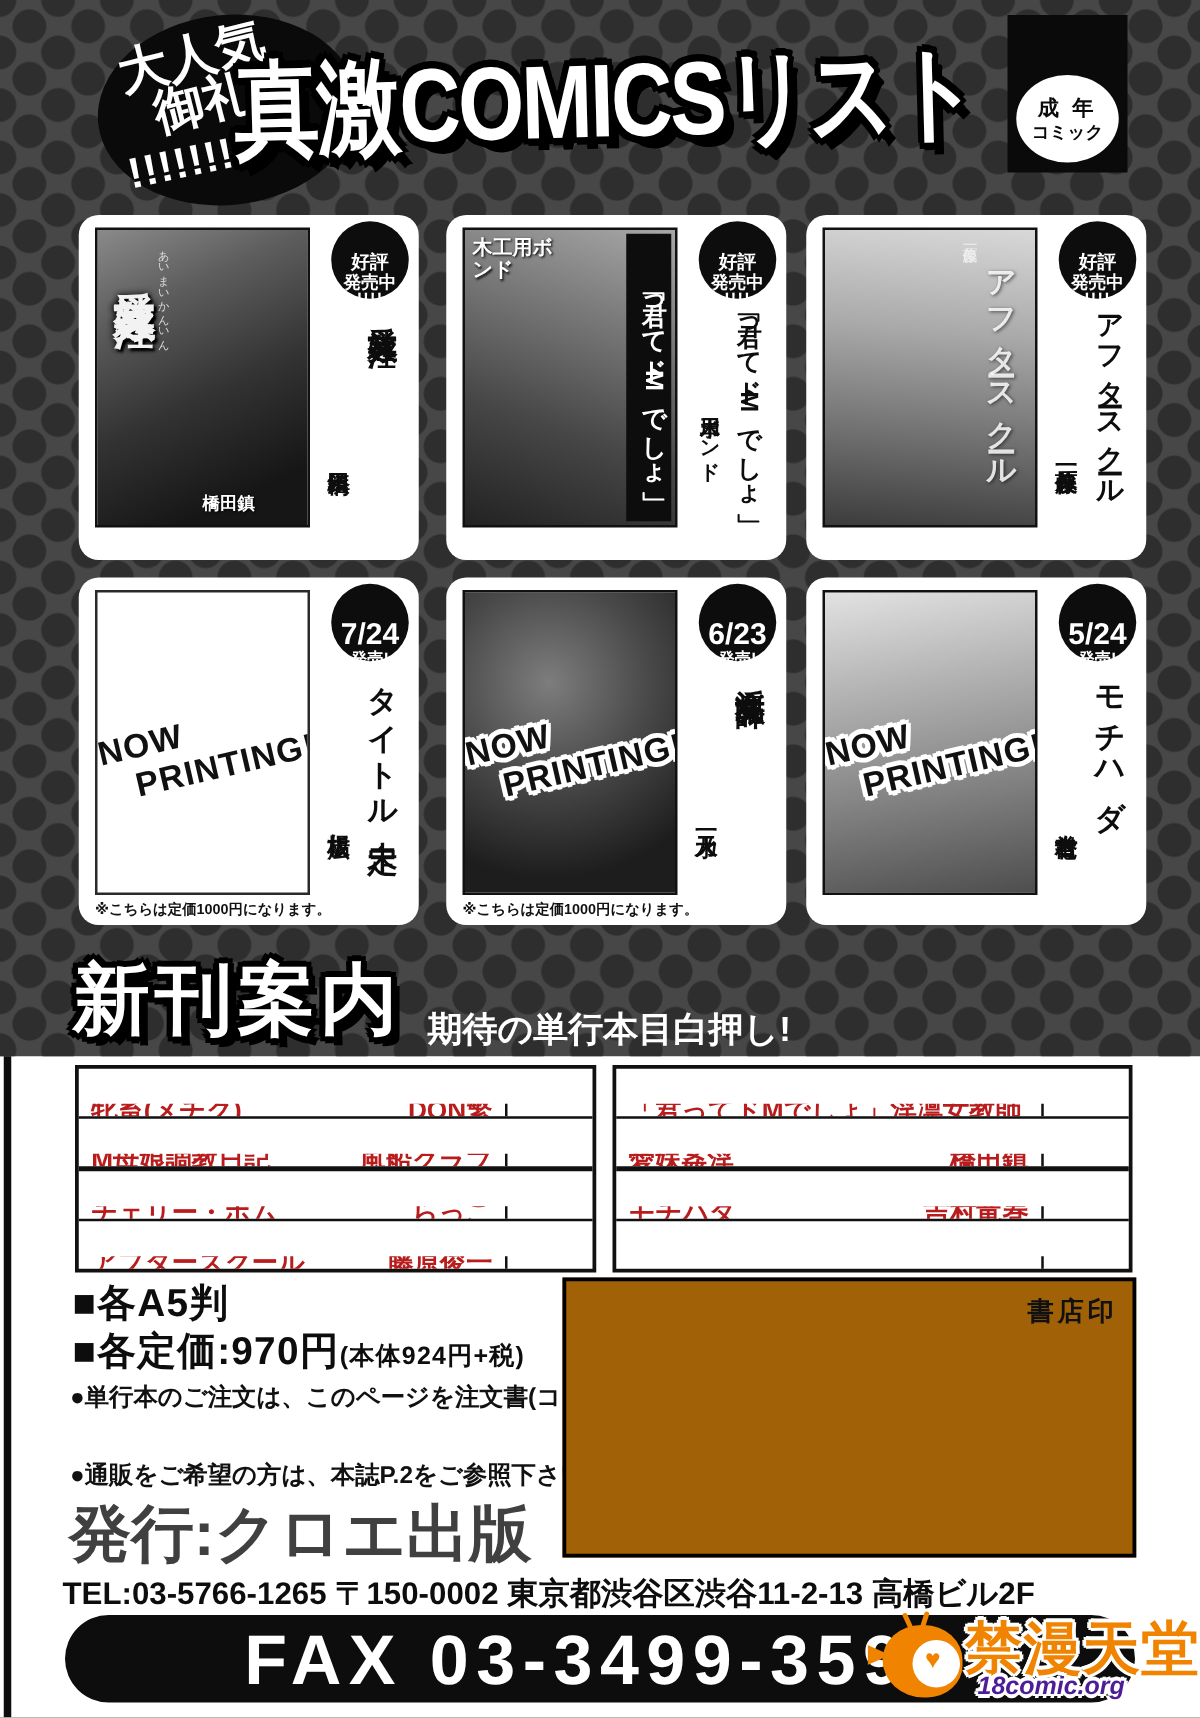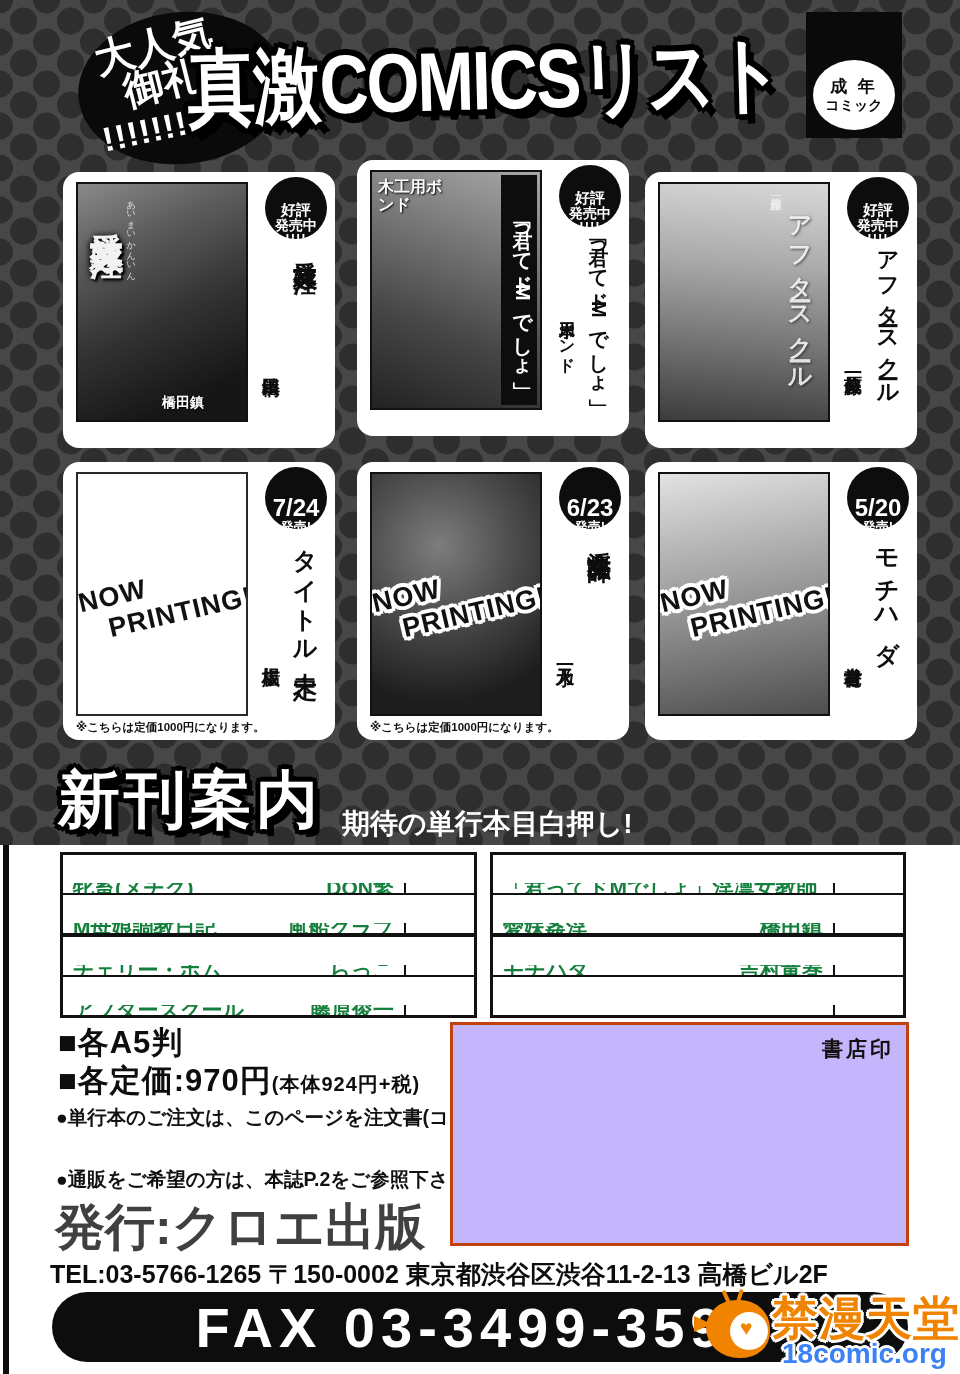--- a/index.html
+++ b/index.html
@@ -95,35 +95,35 @@
   .announce-l2{position:absolute;left:342px;top:805px;font-size:28px;font-weight:800;color:#fff;white-space:nowrap;}
 
   
   .page-edge{position:absolute;left:3px;top:845px;width:6px;height:529px;background:#0d0d0d;}
 
   .otable{position:absolute;border:3px solid #111;background:#fff;display:flex;flex-direction:column;}
   .otable .row{display:flex;flex:1;border-top:2px solid #111;min-height:0;}
   .otable .row:first-child{border-top:none;}
   .otable .row.thick{border-top:4px solid #111;}
   .cell-main{flex:1;display:flex;align-items:center;justify-content:space-between;padding:0 10px;
-             border-right:2px solid #111;font-size:21px;font-weight:700;color:#15803d;white-space:nowrap;overflow:hidden;margin-top:28px;}
+             border-right:2px solid #111;font-size:21px;font-weight:700;color:#b91c1c;white-space:nowrap;overflow:hidden;margin-top:28px;}
   .cell-chk{width:68px;}
   #table-left{left:60px;top:852px;width:411px;height:160px;}
   #table-right{left:490px;top:852px;width:410px;height:160px;}
 
   .big-line{position:absolute;left:58px;font-size:31px;font-weight:900;color:#0d0d0d;letter-spacing:1px;white-space:nowrap;}
   #size-line{top:1022px;}
   #price-line{top:1060px;}
   .price-note{font-size:20px;font-weight:800;}
   .small-line{position:absolute;left:56px;font-size:19.5px;font-weight:600;color:#111;white-space:nowrap;}
   #order-note1{top:1104px;}
   #order-note2{top:1136px;}
   #order-note3{top:1166px;}
 
-  #stamp-box{position:absolute;left:450px;top:1022px;width:453px;height:218px;border:3px solid #c2410c;background:#c4b5fd;}
+  #stamp-box{position:absolute;left:450px;top:1022px;width:453px;height:218px;border:3px solid #000000;background:#a16207;}
   .stamp-label{position:absolute;right:12px;top:10px;font-size:21px;font-weight:700;letter-spacing:3px;color:#111;}
 
   #pub-line{position:absolute;left:55px;top:1194px;font-size:50px;font-weight:900;color:#404040;white-space:nowrap;}
   #tel-line{position:absolute;left:50px;top:1258px;font-size:25px;font-weight:700;color:#0d0d0d;white-space:nowrap;}
   #fax-bar{position:absolute;left:52px;top:1292px;width:856px;height:70px;background:#0d0d0d;border-radius:35px;
            display:flex;align-items:center;justify-content:center;}
   #fax-text{color:#fff;font-size:56px;font-weight:900;letter-spacing:6px;white-space:nowrap;}
 
   
   #watermark{position:absolute;left:698px;top:1288px;width:262px;height:86px;z-index:5;}
@@ -131,21 +131,21 @@
   .wm-tail{position:absolute;left:-4px;top:28px;width:18px;height:16px;background:#f08300;
            clip-path:polygon(100% 50%,0 0,0 100%);}
   .wm-ant1{position:absolute;left:26px;top:2px;width:4px;height:13px;background:#f08300;border-radius:2px;transform:rotate(-25deg);}
   .wm-ant2{position:absolute;left:40px;top:1px;width:4px;height:13px;background:#f08300;border-radius:2px;transform:rotate(18deg);}
   .wm-face{position:absolute;left:32px;top:24px;width:38px;height:38px;background:#fff;border-radius:50%;}
   .wm-heart{position:absolute;left:42px;top:28px;font-size:21px;color:#f08300;font-weight:900;}
   .wm-outline{text-shadow:-2px -2px 0 #fff,2px -2px 0 #fff,-2px 2px 0 #fff,2px 2px 0 #fff,
               -3px 0 0 #fff,3px 0 0 #fff,0 -3px 0 #fff,0 3px 0 #fff;}
   .wm-name{position:absolute;left:74px;top:0px;font-size:46px;font-weight:900;color:#f08300;
            letter-spacing:1px;white-space:nowrap;}
-  .wm-url{position:absolute;left:84px;top:50px;font-size:28px;font-weight:800;color:#3b82f6;white-space:nowrap;}
+  .wm-url{position:absolute;left:84px;top:50px;font-size:20px;font-weight:800;color:#4c1d95;white-space:nowrap;font-style:italic;}
 </style>
 </head>
 <body>
 
 <div class="page">
   <div class="dark-zone"></div>
 
   <div class="burst"></div>
   <div class="burst-text">
     <span>大人気</span>
@@ -168,21 +168,21 @@
     </div>
     <div class="badge">
       <span class="b1">好評</span>
       <span class="b2">発売中</span>
       <span class="b3">!!!!</span>
     </div>
     <div class="vtitle">愛妹姦淫</div>
     <div class="vauthor">橋田鎮</div>
   </div>
 
-  <div class="card c2" style="left:357px;top:160px;">
+  <div class="card c2" style="left:357px;top:172px;">
     <div class="cover art2">
       <span class="cov-tag">木工用ボンド</span>
       <span class="cov-strip">「君ってドMでしょ」</span>
     </div>
     <div class="badge">
       <span class="b1">好評</span>
       <span class="b2">発売中</span>
       <span class="b3">!!!!</span>
     </div>
     <div class="vtitle">「君ってドMでしょ」</div>
@@ -236,21 +236,21 @@
   </div>
 
   <div class="card r2 c6" style="left:645px;top:462px;">
     <div class="cover art6">
       <div class="now outlined">
         <span class="nl1">NOW</span>
         <span class="nl2">PRINTING!!</span>
       </div>
     </div>
     <div class="badge date">
-      <span class="b1">5/20</span>
+      <span class="b1">5/24</span>
       <span class="b2">発売!</span>
     </div>
     <div class="vtitle">モチハダ</div>
     <div class="vauthor">吉村竜巻</div>
   </div>
 
   <div class="announce-head">新刊案内</div>
   <div class="announce-l2">期待の単行本目白押し!</div>
 
   <div class="page-edge"></div>

